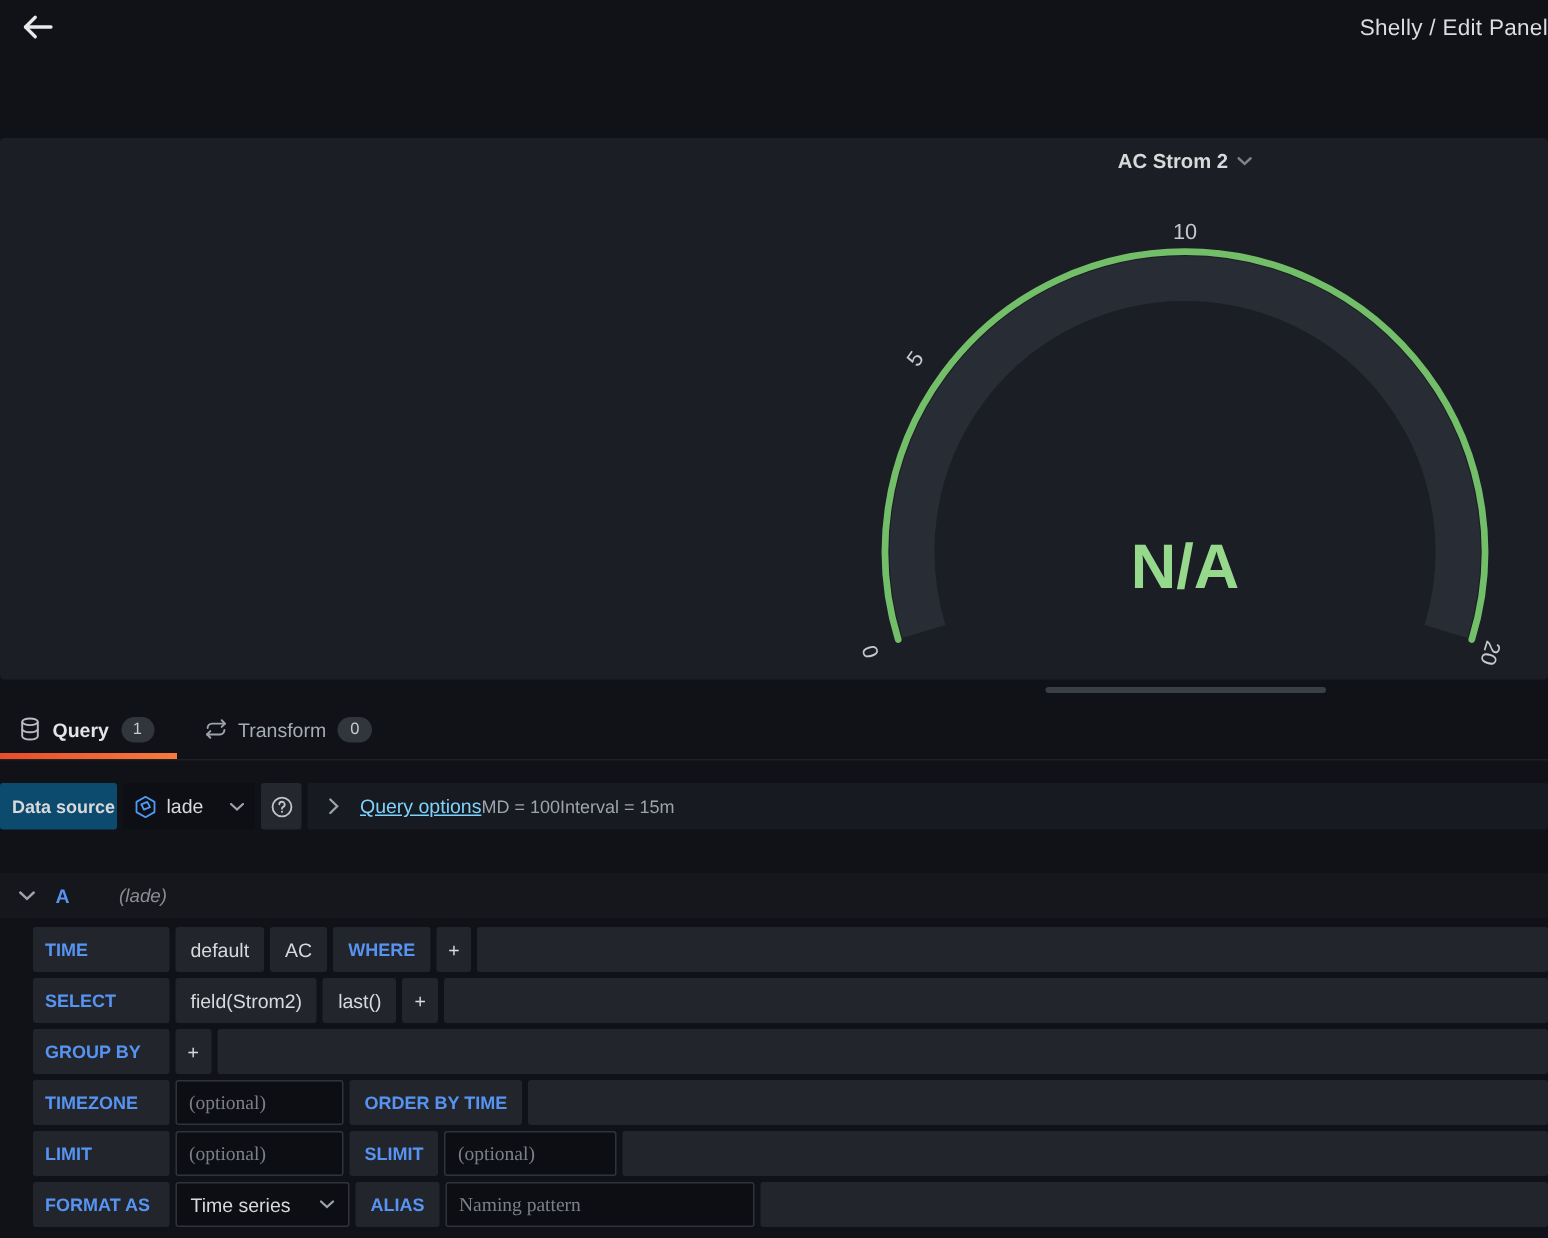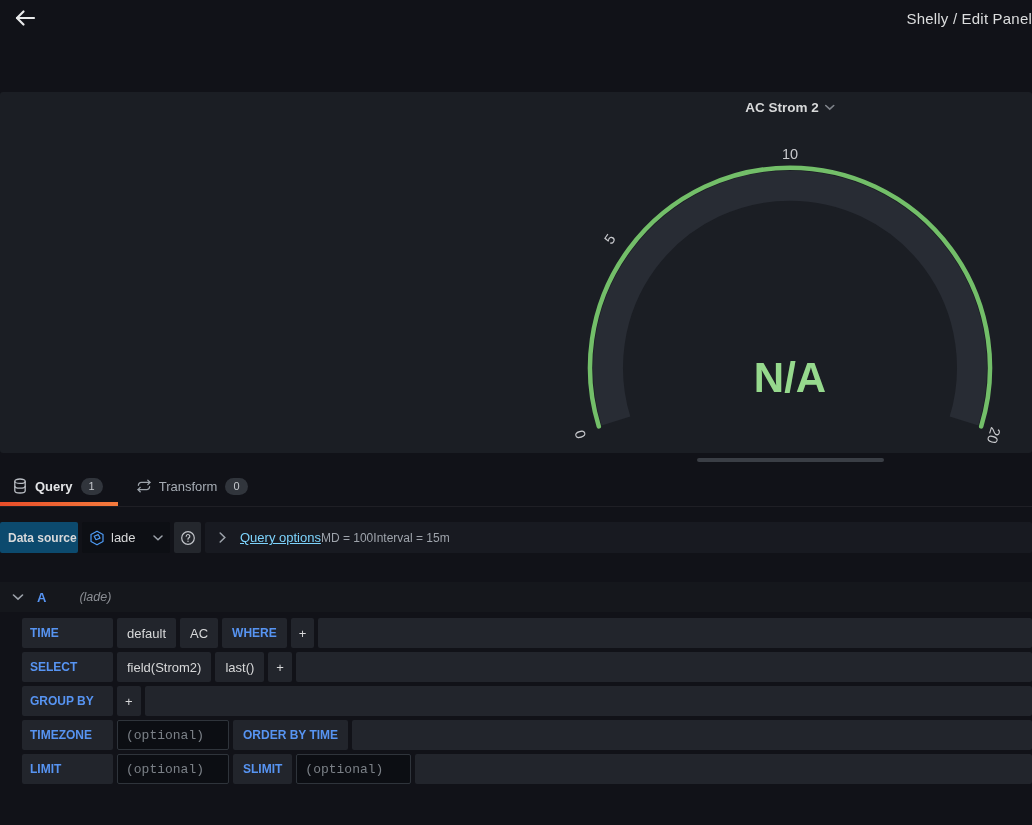--- a/index.html
+++ b/index.html
@@ -56,21 +56,21 @@
   
   .qrows { position:absolute; top:618px; left:22px; right:0; }
   .qrow { display:flex; gap:4px; height:30px; margin-bottom:4px; }
   .cell { background:#22252C; border-radius:2px; display:flex; align-items:center; }
   .qlabel { width:91px; padding-left:8px; color:#5794F2; font-size:12px; font-weight:600; flex:none; }
   .qpart { padding:0 10px; color:#D8D9DA; font-size:13px; font-weight:500; cursor:pointer; }
   .qkeyword { padding:0 10px; color:#5794F2; font-size:12px; font-weight:600; cursor:pointer; }
   .qplus { padding:0 8px; color:#D8D9DA; font-size:13px; font-weight:500; cursor:pointer; }
   .qmidlabel { padding:0 10px; color:#5794F2; font-size:12px; font-weight:600; }
   .qinput { background:#0C0E13; border:1px solid #2F343B; border-radius:2px; color:#D8D9DA; font-size:13px;
-            padding:0 8px; height:30px; font-family:Liberation Mono, monospace; outline:none; }
+            padding:0 8px; height:30px; font-family:Liberation Serif, serif; outline:none; }
   .qinput::placeholder { color:#7B8087; }
   .qselect { background:#0C0E13; border:1px solid #2F343B; border-radius:2px; justify-content:space-between;
              padding:0 9px; color:#D8D9DA; font-size:13px; cursor:pointer; }
   .qfiller { flex:1; }
   svg { display:block; }
 </style>
 </head>
 <body>
 
 <header class="app-header">
@@ -195,13 +195,25 @@
       <div class="cell qmidlabel">ORDER BY TIME</div>
       <div class="cell qfiller"></div>
     </div>
     <div class="qrow">
       <div class="cell qlabel">LIMIT</div>
       <input class="qinput" placeholder="(optional)" style="width: 112px;">
       <div class="cell qmidlabel">SLIMIT</div>
       <input class="qinput" placeholder="(optional)" style="width: 115px;">
       <div class="cell qfiller"></div>
     </div>
+    <div class="qrow">
+      <div class="cell qlabel">FORMAT AS</div>
+      <div class="cell qselect" style="width: 116px;">
+        <span>Time series</span>
+        <svg width="10" height="6" viewBox="0 0 10 6" fill="none" stroke="#9DA3AB" stroke-width="1.5" stroke-linecap="round">
+          <polyline points="1,1 5,4.7 9,1"></polyline>
+        </svg>
+      </div>
+      <div class="cell qmidlabel">ALIAS</div>
+      <input class="qinput" placeholder="Naming pattern" style="width: 206px;">
+      <div class="cell qfiller"></div>
+    </div>
   </div>
 
 </body></html>

